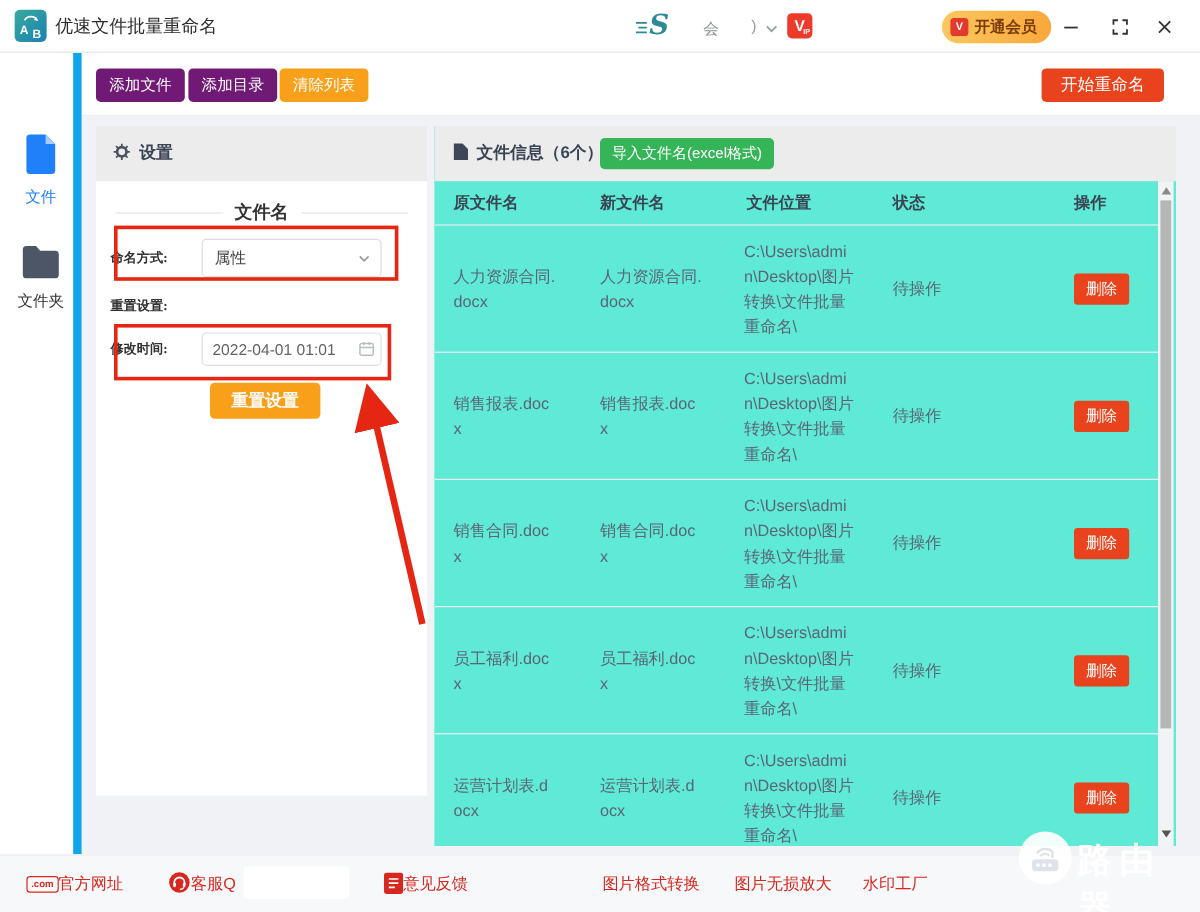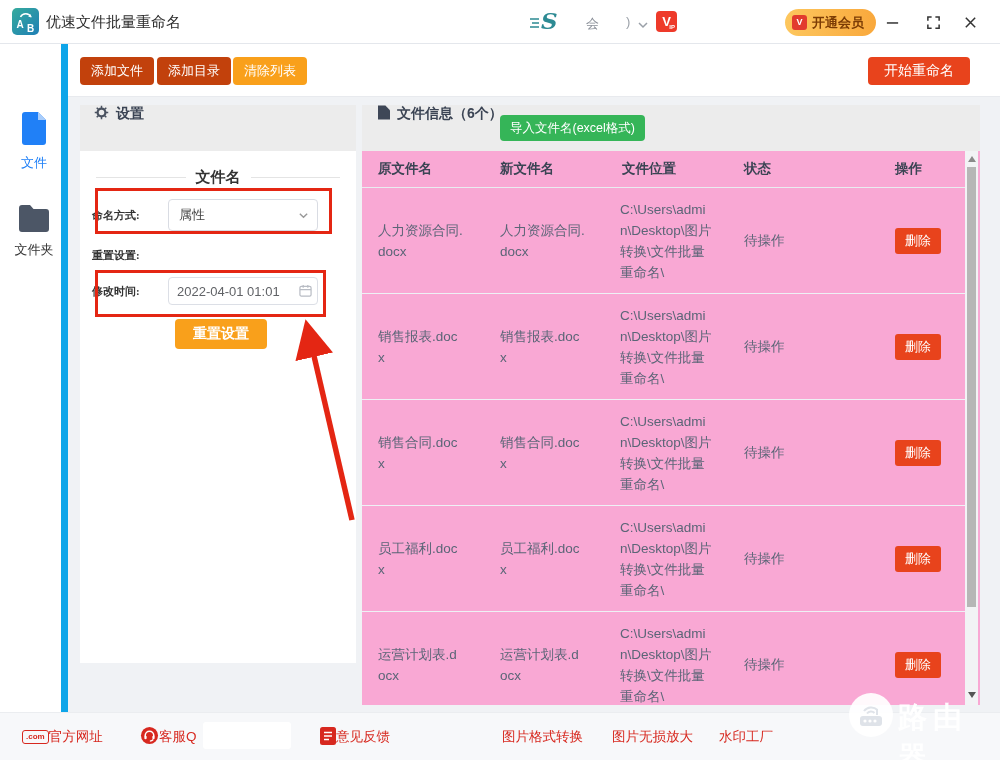--- a/index.html
+++ b/index.html
@@ -25,35 +25,35 @@
   .vip-badge .ip { font-size:6px; font-weight:700; position:absolute; right:2px; bottom:2px; }
   .member-btn { position:absolute; left:785px; top:9px; height:27px; padding:0 12px 0 7px; border:none; border-radius:14px;
     background:linear-gradient(90deg,#fdc75e,#f9a83c); display:flex; align-items:center; gap:5px; cursor:pointer; }
   .member-btn .mini-vip { width:15px; height:15px; background:#e23b2e; border-radius:3px; color:#fff; font-size:9px; font-weight:700; line-height:15px; text-align:center; }
   .member-btn .mlabel { font-size:13px; font-weight:700; color:#7c3c05; }
   .winctl { position:absolute; top:12px; width:20px; height:20px; display:flex; align-items:center; justify-content:center; cursor:pointer; }
   .winctl.min { left:882px; } .winctl.max { left:923px; } .winctl.close { left:960px; }
   
   .toolbar { position:absolute; left:68px; top:44px; width:932px; height:53px; background:#fff; border-bottom:1px solid #e8eaee; z-index:2; }
   .tbtn { position:absolute; top:13px; height:28px; padding:0 11px; border:none; border-radius:4px; color:#fff; font-size:13px; cursor:pointer; font-family:inherit; }
-  .tbtn.blue { background:#c2410c; }
+  .tbtn.blue { background:#701a75; }
   .tbtn.orange { background:#f9a01b; }
   .tbtn.red { background:#e8431c; font-size:14px; }
   .tbtn.b1 { left:12px; } .tbtn.b2 { left:89px; } .tbtn.b3 { left:165px; }
   .tbtn.start { right:30px; width:102px; }
   
   .sidebar { position:absolute; left:0; top:44px; width:68px; height:668px; background:#fff; border-right:7px solid #0ea5e9; z-index:3; }
   .side-item { position:absolute; left:0; width:68px; text-align:center; cursor:pointer; }
   .side-item.files { top:67px; } .side-item.folders { top:160px; }
   .side-label { display:block; margin-top:5px; font-size:13px; }
   .side-item.files .side-label { color:#2080f7; }
   .side-item.folders .side-label { color:#333; }
   
   .settings { position:absolute; left:80px; top:105px; width:276px; height:558px; background:#fff; z-index:1; }
-  .panel-head { position:absolute; left:0; top:0; right:0; height:46px; background:#ececec; display:flex; padding-left:14px; gap:7px;
+  .panel-head { position:absolute; left:0; top:0; right:0; height:46px; background:#ececec; display:flex; align-items:center; padding-left:14px; gap:7px;
     font-size:14px; font-weight:600; color:#3b4454; }
   .sec-title { position:absolute; left:16px; right:16px; top:62px; height:20px; display:flex; align-items:center; gap:10px; }
   .sec-title .line { flex:1; height:1px; background:#e4e4e4; }
   .sec-title .txt { font-size:15px; font-weight:700; color:#333; }
   .f-label { position:absolute; left:12px; font-size:11px; font-weight:700; color:#333; line-height:20px;font-family:Liberation Serif, serif; }
   .lab1 { top:100px; } .lab2 { top:140px; } .lab3 { top:176px; }
   .selectbox { position:absolute; left:88px; top:94px; width:150px; height:32px; border:1px solid #d9dce3; border-radius:4px; background:#fff;
     font-size:13px; color:#444; line-height:30px; padding-left:10px; cursor:pointer; }
   .selectbox svg { position:absolute; right:8px; top:10px; }
   .inputwrap { position:absolute; left:88px; width:150px; height:28px; }
@@ -62,21 +62,21 @@
   .inputwrap input::placeholder { color:#c0c4cc; }
   .inputwrap svg { position:absolute; right:6px; top:7px; pointer-events:none; }
   .reset-btn { position:absolute; left:95px; top:214px; width:92px; height:30px; background:#f9a01b; color:#fff; border:none; border-radius:4px;
     font-size:14px; font-weight:700; cursor:pointer; font-family:inherit; }
   
   .anno { position:absolute; border:3px solid #e42613; z-index:10; pointer-events:none; }
   .anno.box1 { left:95px; top:188px; width:237px; height:46px; }
   .anno.box2 { left:95px; top:270px; width:231px; height:47px; }
   .anno-arrow { position:absolute; left:293px; top:314px; z-index:10; pointer-events:none; }
   
-  .filepanel { position:absolute; left:362px; top:105px; width:618px; height:600px; background:#f9a8d4; overflow:hidden; z-index:1; }
+  .filepanel { position:absolute; left:362px; top:105px; width:618px; height:600px; background:#5eead4; overflow:hidden; z-index:1; }
   .filepanel .panel-head { padding-left:16px; }
   .import-btn { position:absolute; left:138px; top:10px; height:26px; padding:0 10px; background:#35b558; color:#fff; border:none; border-radius:4px;
     font-size:12.5px; cursor:pointer; font-family:inherit; }
   .thead { position:absolute; left:0; top:46px; right:15px; height:37px; display:grid; grid-template-columns:122px 120px 124px 151px 1fr;
     padding-left:16px; align-items:center; border-bottom:1px solid #e9ecf0; }
   .thead div { font-size:13.5px; font-weight:700; color:#3b4454; }
   .thead .c3 { padding-left:2px; }
   .tbody { position:absolute; left:0; top:83px; right:15px; bottom:0; overflow:hidden; }
   .trow { height:106px; display:grid; grid-template-columns:122px 120px 124px 151px 1fr; padding-left:16px; align-items:center; border-bottom:1px solid #eef1f5; }
   .trow .cell { font-size:13.5px; color:#5b6577; line-height:21px; word-break:break-all; }

